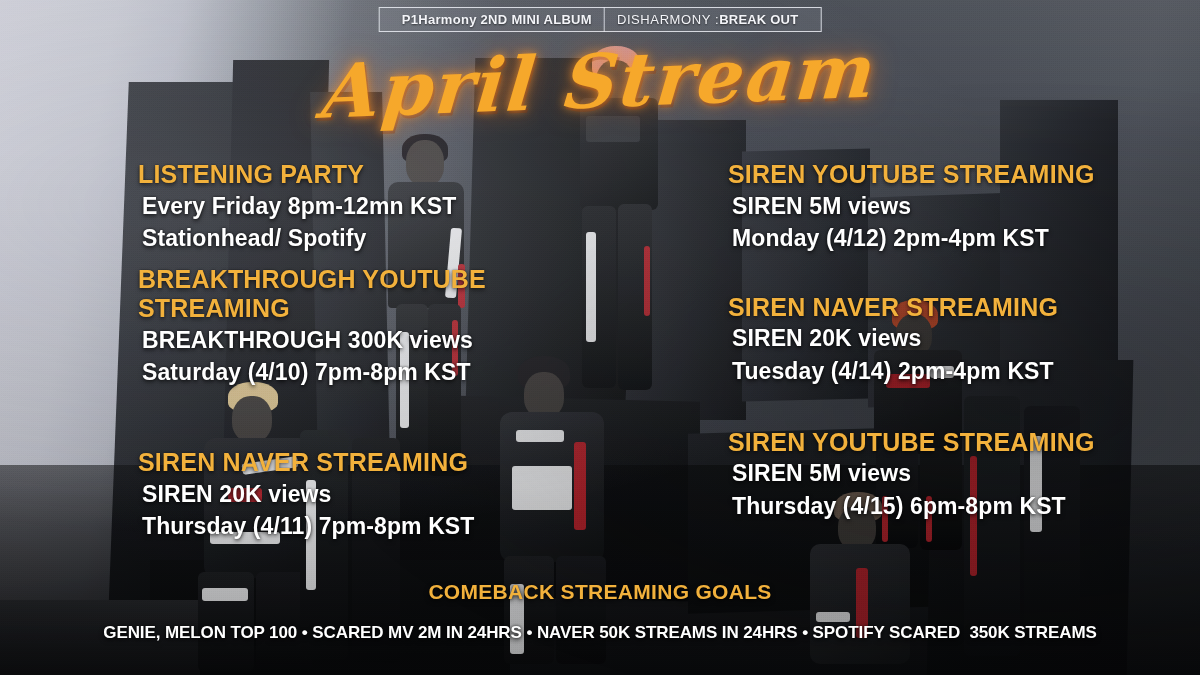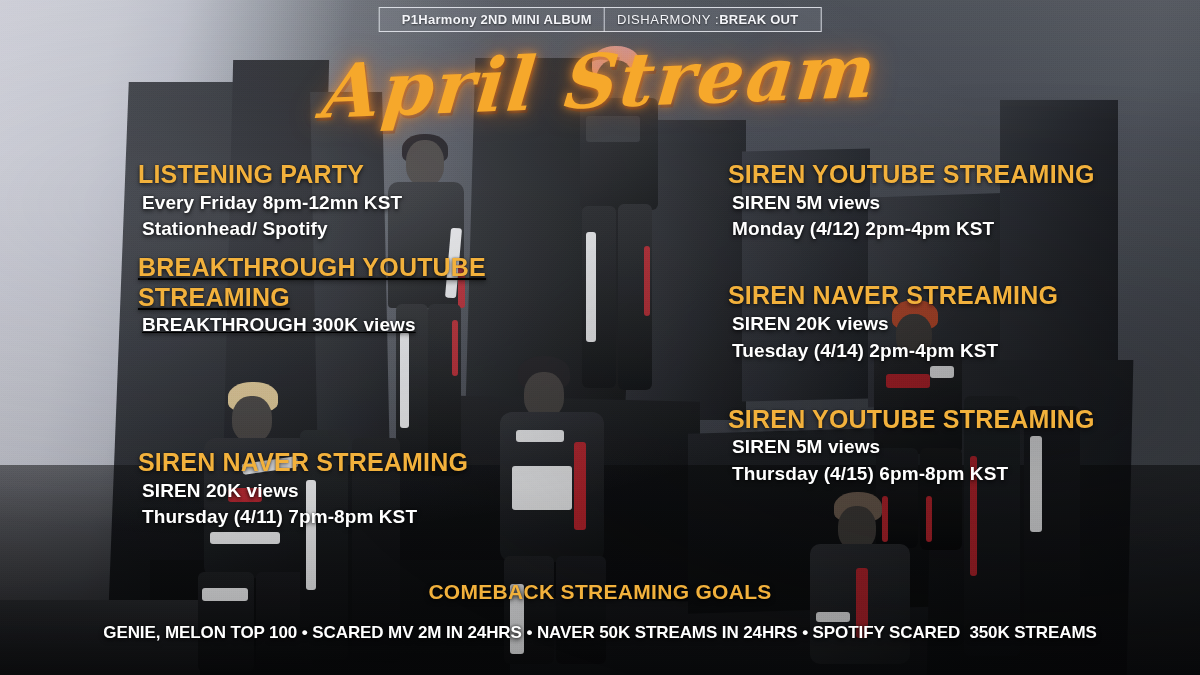--- a/index.html
+++ b/index.html
@@ -262,30 +262,30 @@
     color:#f2b13c;
     font-weight:bold;
     font-size:25px;
     line-height:1.18;
     letter-spacing:.2px;
     text-shadow:0 2px 4px rgba(0,0,0,.55), 0 0 2px rgba(0,0,0,.5);
   }
   .blk-line{
     color:#ffffff;
     font-weight:bold;
-    font-size:19px;
+    font-size:23px;
     line-height:1.42;
     margin-left:4px;
     letter-spacing:.1px;
     text-shadow:0 2px 4px rgba(0,0,0,.65), 0 0 3px rgba(0,0,0,.55);
   }
 
   
   .col-left .block.b-listening{ }
-  .col-left .block.b-breakthrough{ margin-bottom:18px;text-decoration:underline; }
+  .col-left .block.b-breakthrough{ margin-bottom:18px; }
   .col-left .block.b-sirennaver{ position:absolute; top:288px; left:0; width:400px; }
   .col-right .block.b-r1{ margin-bottom:38px; }
   .col-right .block.b-r2{ margin-bottom:40px; }
 
   
   .goals-head{
     position:absolute; left:0; right:0; top:580px;
     text-align:center;
     color:#f2b13c; font-weight:bold; font-size:21px;
     letter-spacing:.3px;
@@ -425,20 +425,21 @@
 
       <div class="block b-listening">
         <div class="blk-head">LISTENING PARTY</div>
         <div class="blk-line">Every Friday 8pm-12mn KST</div>
         <div class="blk-line">Stationhead/ Spotify</div>
       </div>
 
       <div class="block b-breakthrough">
         <div class="blk-head">BREAKTHROUGH YOUTUBE STREAMING</div>
         <div class="blk-line">BREAKTHROUGH 300K views</div>
+        <div class="blk-line">Saturday (4/10) 7pm-8pm KST</div>
       </div>
 
       <div class="block b-sirennaver">
         <div class="blk-head">SIREN NAVER STREAMING</div>
         <div class="blk-line">SIREN 20K views</div>
         <div class="blk-line">Thursday (4/11) 7pm-8pm KST</div>
       </div>
     </div>
 
     <div class="col col-right">

